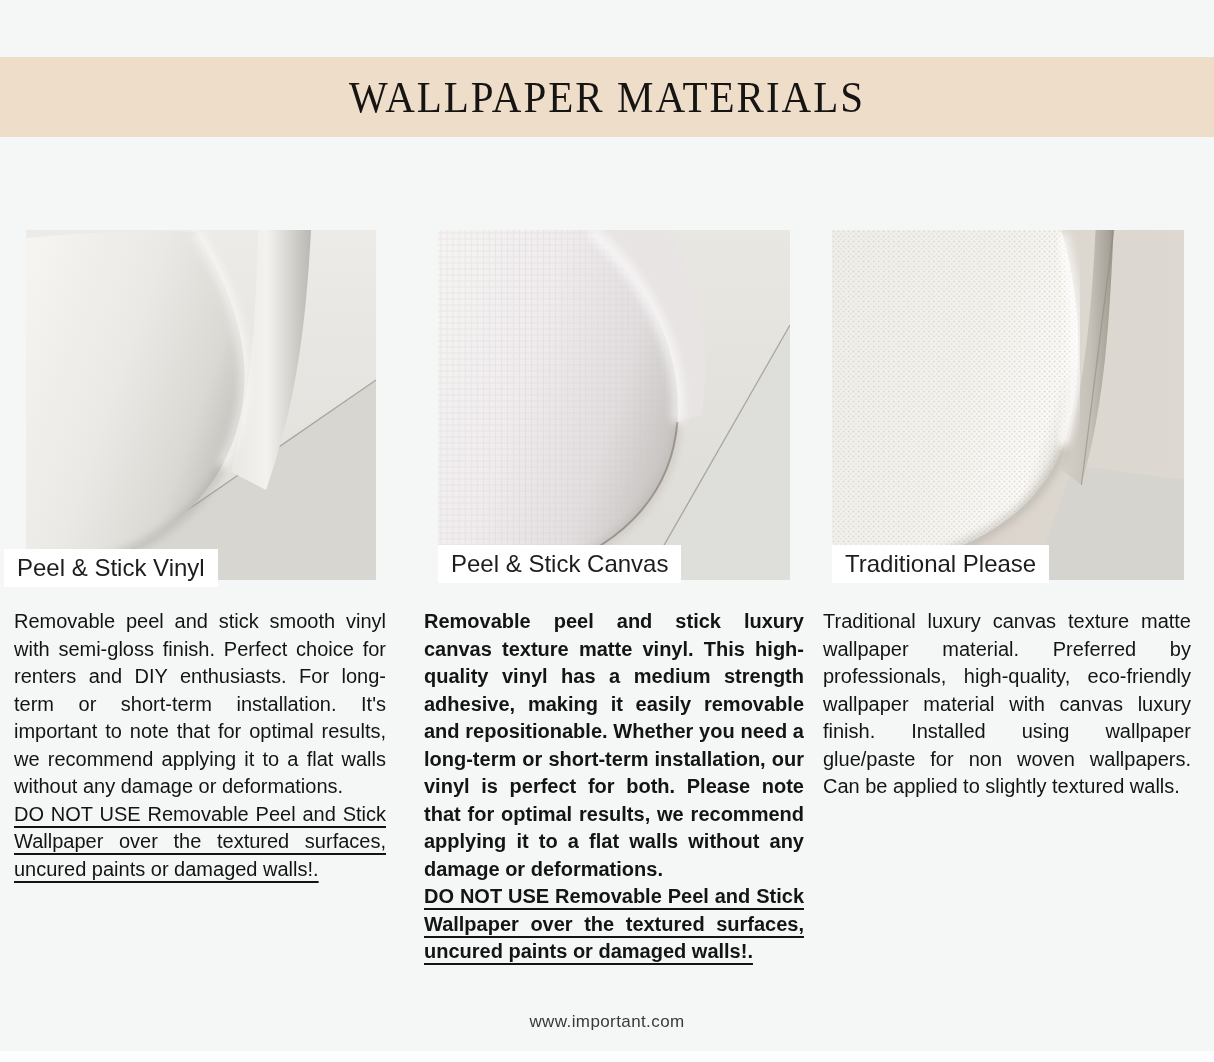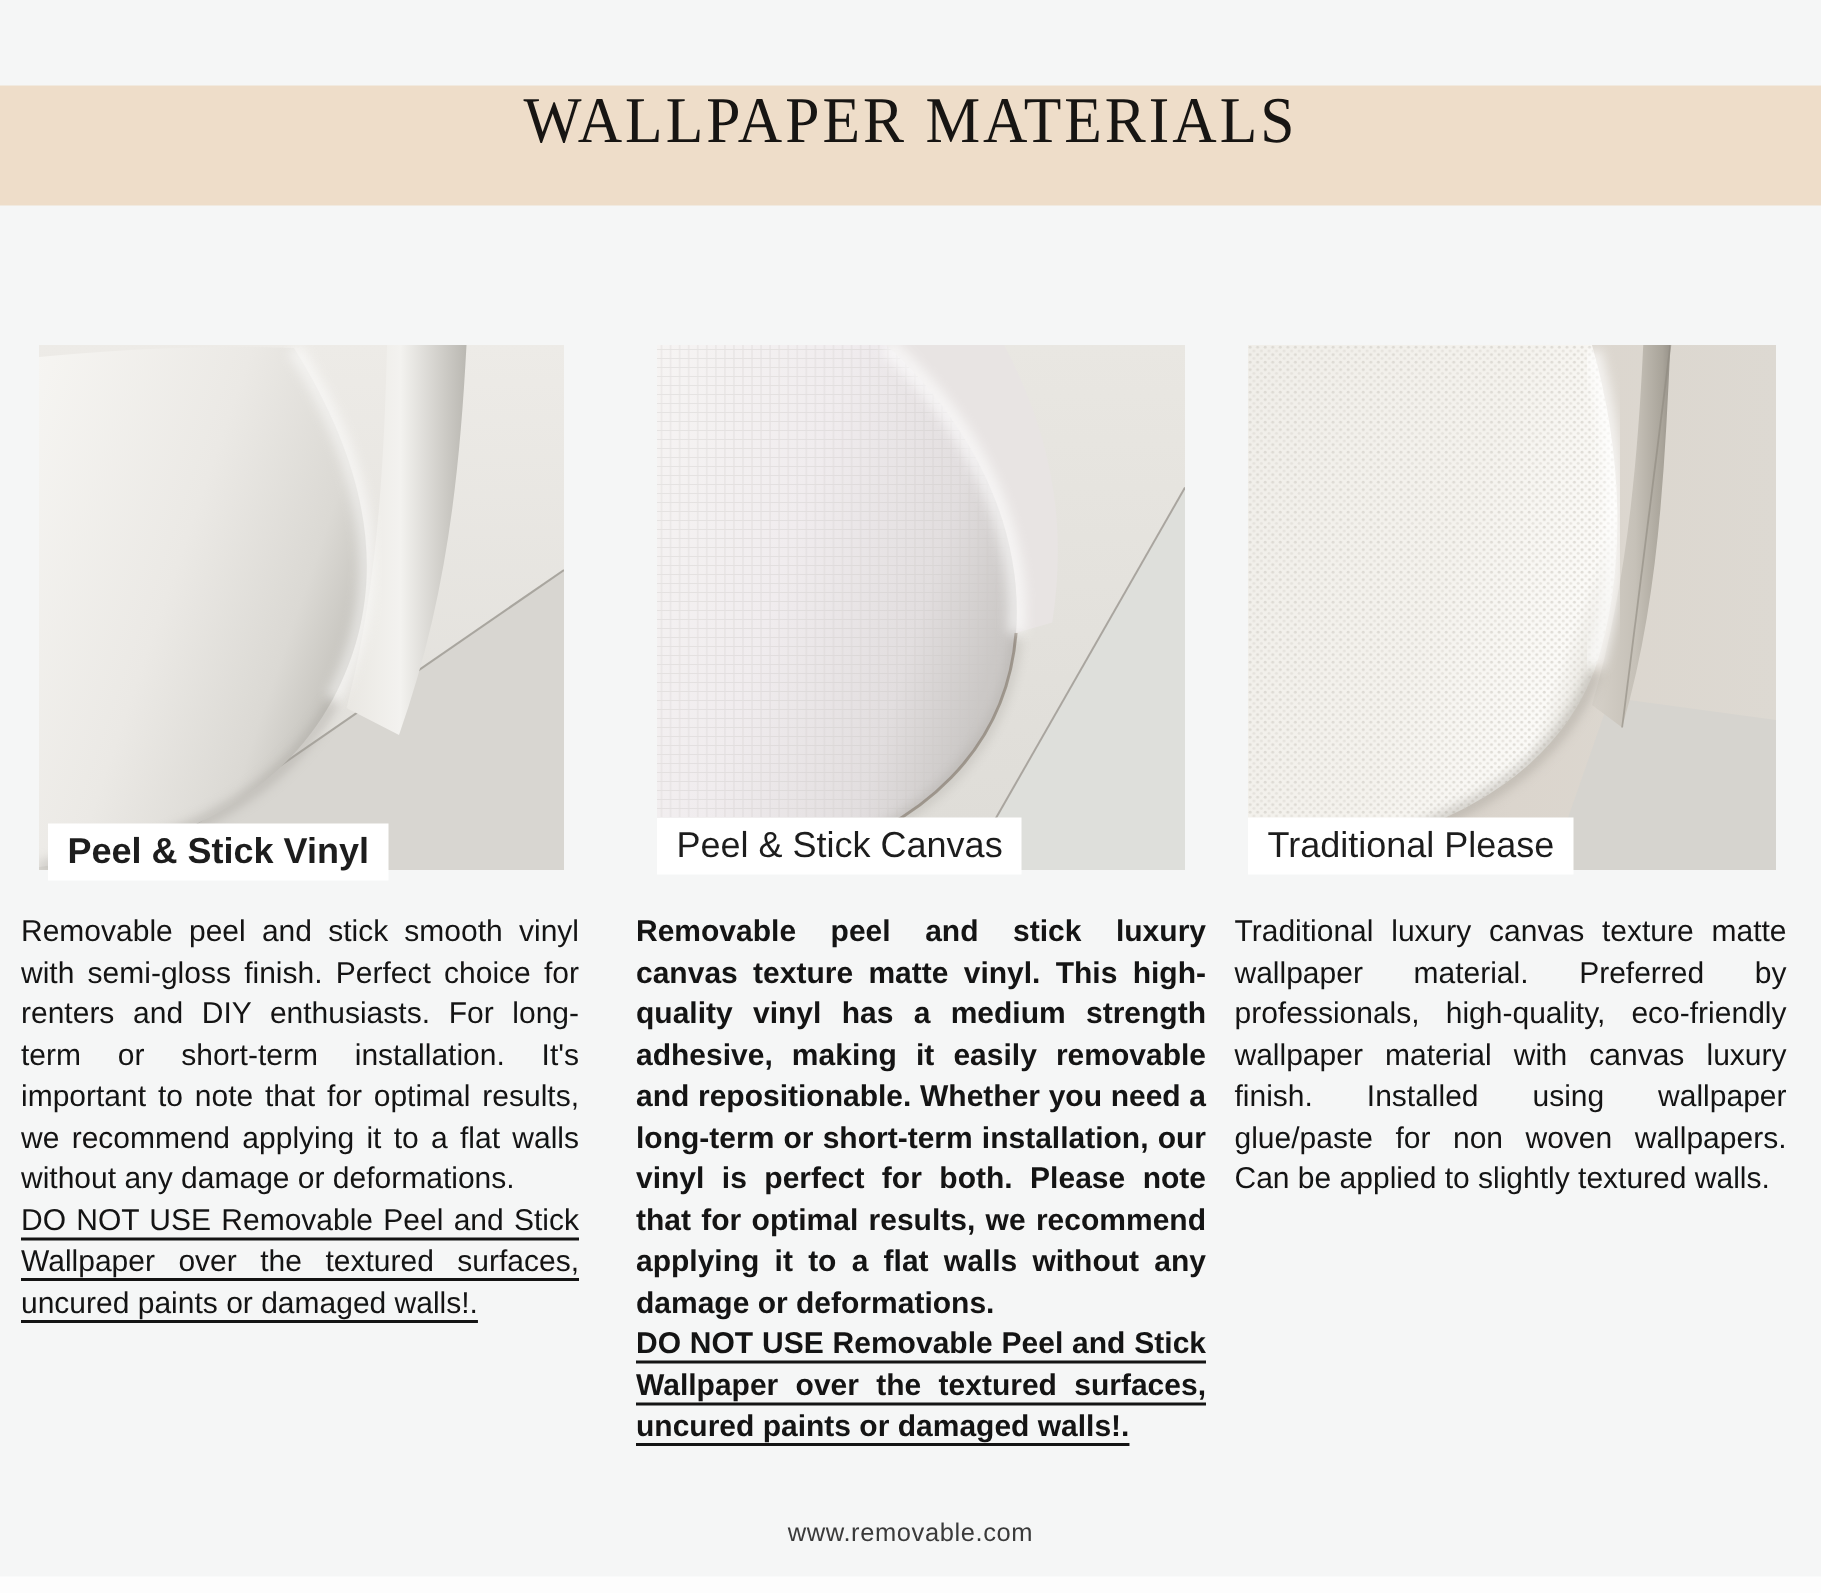--- a/index.html
+++ b/index.html
@@ -10,21 +10,21 @@
     margin:0 auto;
     background:#f5f6f6;
     font-family:"Liberation Sans", sans-serif;
     color:#161616;
     overflow:hidden;
   }
   .banner {
     position:absolute; left:0; top:57px;
     width:100%; height:80px;
     background:#eeddc9;
-    display:flex; justify-content:center;
+    display:flex; align-items:center; justify-content:center;
   }
   .banner h1 {
     font-family:"Liberation Serif", serif;
     font-weight:500;
     font-size:41px;
     letter-spacing:2px;
     color:#171513;
     transform:scaleY(1.06);
     white-space:nowrap;
   }
@@ -39,21 +39,21 @@
   .img-3 { left:832px; width:352px; }
   .material-label {
     position:absolute;
     background:#ffffff;
     font-size:24px;
     line-height:27px;
     color:#1d1d1d;
     padding:5px 13px 6px 13px;
     white-space:nowrap;
   }
-  .label-1 { left:32px; top:549px;font-weight:bold; }
+  .label-1 { left:4px; top:549px; }
   .label-2 { left:438px; top:545px; }
   .label-3 { left:832px; top:545px; }
   .desc {
     position:absolute; top:608px;
     font-size:20px;
     line-height:27.5px;
     text-align:justify;
     color:#141414;
   }
   .desc-1 { left:14px;  width:372px; }
@@ -215,17 +215,17 @@
         <path d="M230,218 C202,292 118,337 0,345" stroke="#9b978f" stroke-width="7" opacity="0.5" fill="none" filter="url(#s3blur)"></path>
       </svg>
     </div>
     <div class="material-label label-3">Traditional Please</div>
     <div class="desc desc-3">
       <p>Traditional luxury canvas texture matte wallpaper material. Preferred by professionals, high-quality, eco-friendly wallpaper material with canvas luxury finish. Installed using wallpaper glue/paste for non woven wallpapers. Can be applied to slightly textured walls.</p>
     </div>
   </section>
 
   <footer class="footer">
-    <span>www.removable.com</span>
+    <span>www.important.com</span>
   </footer>
 
   <div class="bottom-strip"></div>
 </div>
 
 </body></html>

